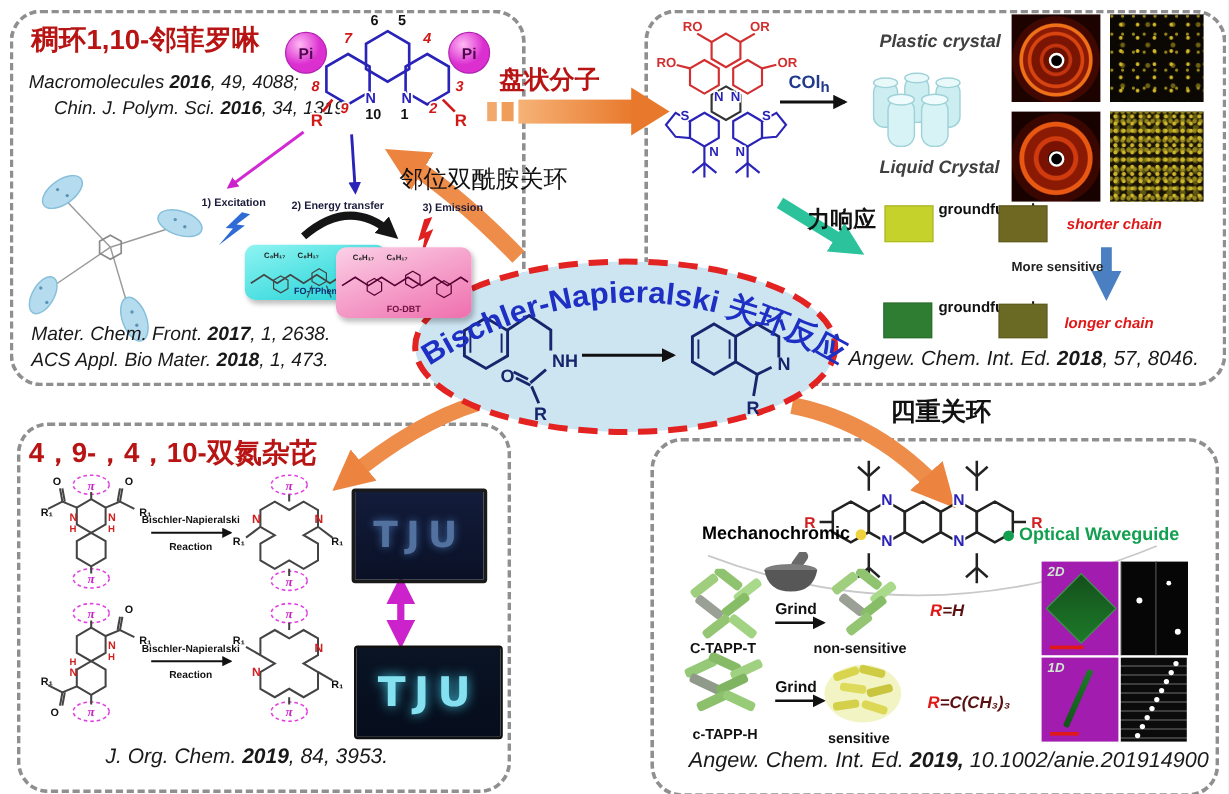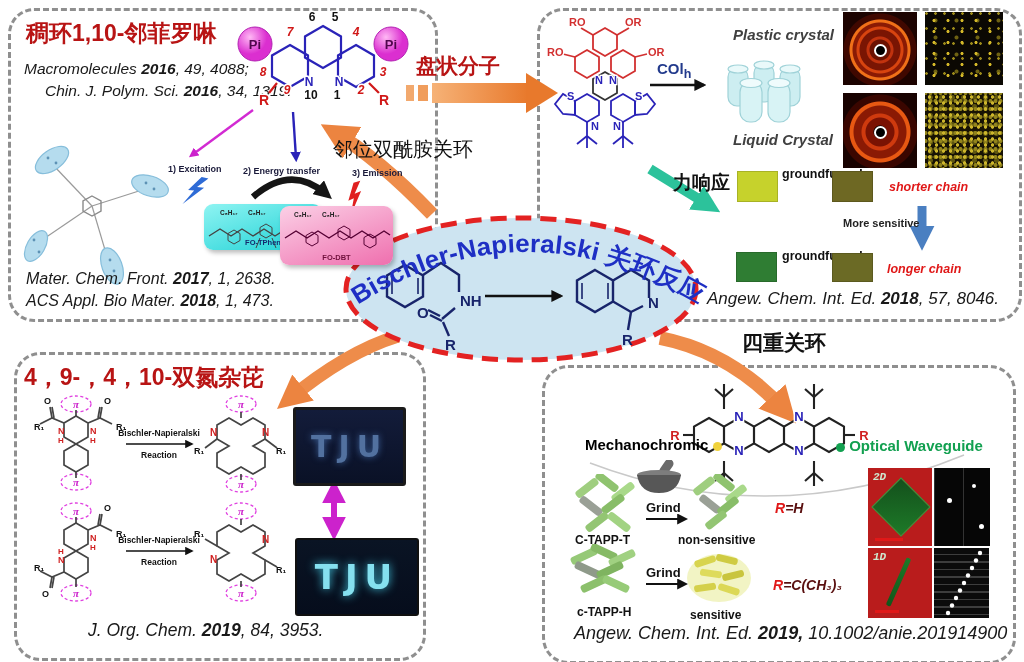--- a/index.html
+++ b/index.html
@@ -28,21 +28,21 @@
   .pom1{position:absolute;background-color:#0b0803;
     background-image:radial-gradient(circle,#d4b829 0 1.2px,transparent 1.9px),
       radial-gradient(circle,#9c8a1a 0 1px,transparent 1.6px),
       radial-gradient(circle,#6e6212 0 1.6px,transparent 2.4px);
     background-size:14px 11px,9px 15px,21px 17px;background-position:2px 3px,6px 9px,0 0;}
   .pom2{position:absolute;background-color:#181304;
     background-image:radial-gradient(circle,#cdb62c 0 1.4px,transparent 2px),
       radial-gradient(circle,#93851c 0 1.6px,transparent 2.4px),
       radial-gradient(circle,#5f5610 0 2px,transparent 3px);
     background-size:7px 6px,5px 8px,11px 9px;background-position:1px 1px,3px 4px,0 0;}
-  .microimg{position:absolute;background:#b91c1c;overflow:hidden;font-family:Liberation Mono, monospace;}
+  .microimg{position:absolute;background:#a21caf;overflow:hidden;}
   .microlbl{position:absolute;top:3px;left:5px;color:#cfe8cf;font-style:italic;font-weight:bold;font-size:11px;}
   .scalebar{position:absolute;left:7px;bottom:5px;height:3px;background:#e01818;}
   .dotpanel{position:absolute;background:#060606;border-left:1px solid #333;}
   .dot{position:absolute;background:#fff;border-radius:50%;}
   .stripes{position:absolute;background:repeating-linear-gradient(180deg,#0b0b0b 0 6px,#3d3d3d 6px 7.5px);}
   .grindlbl{position:absolute;font-size:13px;font-weight:bold;color:#111;}
   .smalllbl{position:absolute;font-size:12px;font-weight:bold;color:#111;white-space:nowrap;}
   .ylw{color:#000000;text-align:right;}
   .grn{color:#12a050;}
   .dotball{display:inline-block;width:9px;height:9px;border-radius:50%;vertical-align:middle;}

